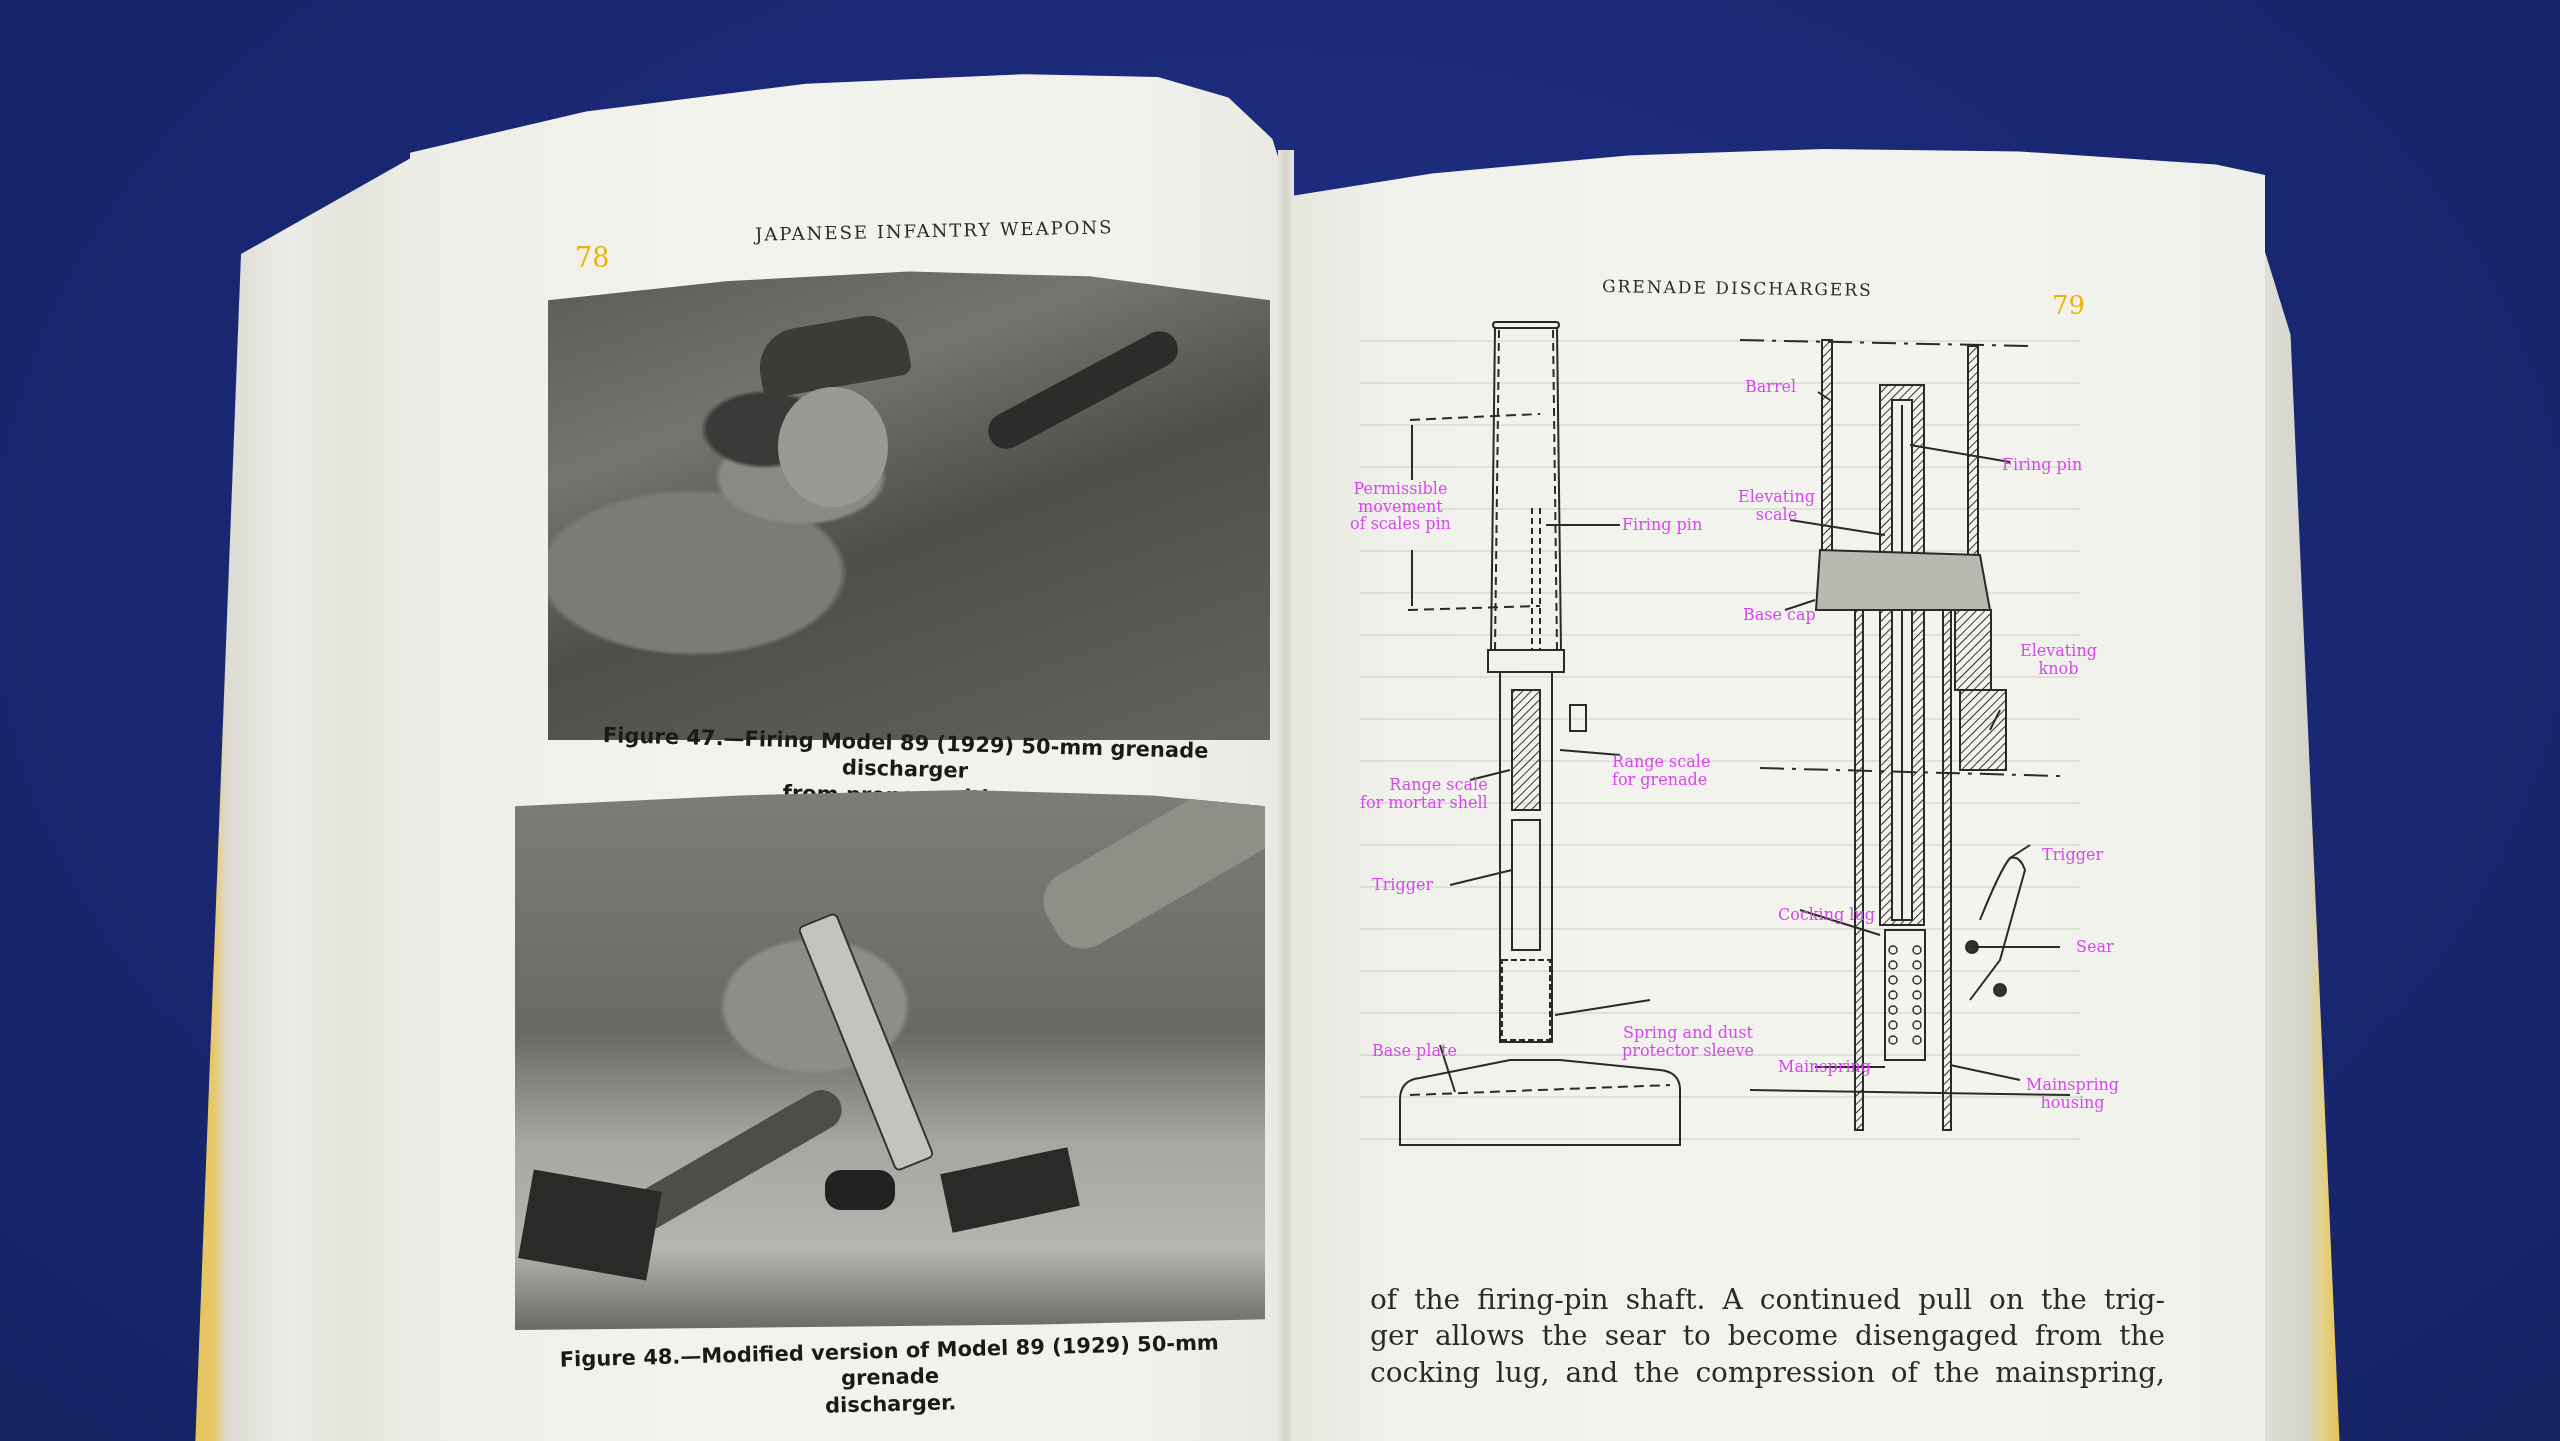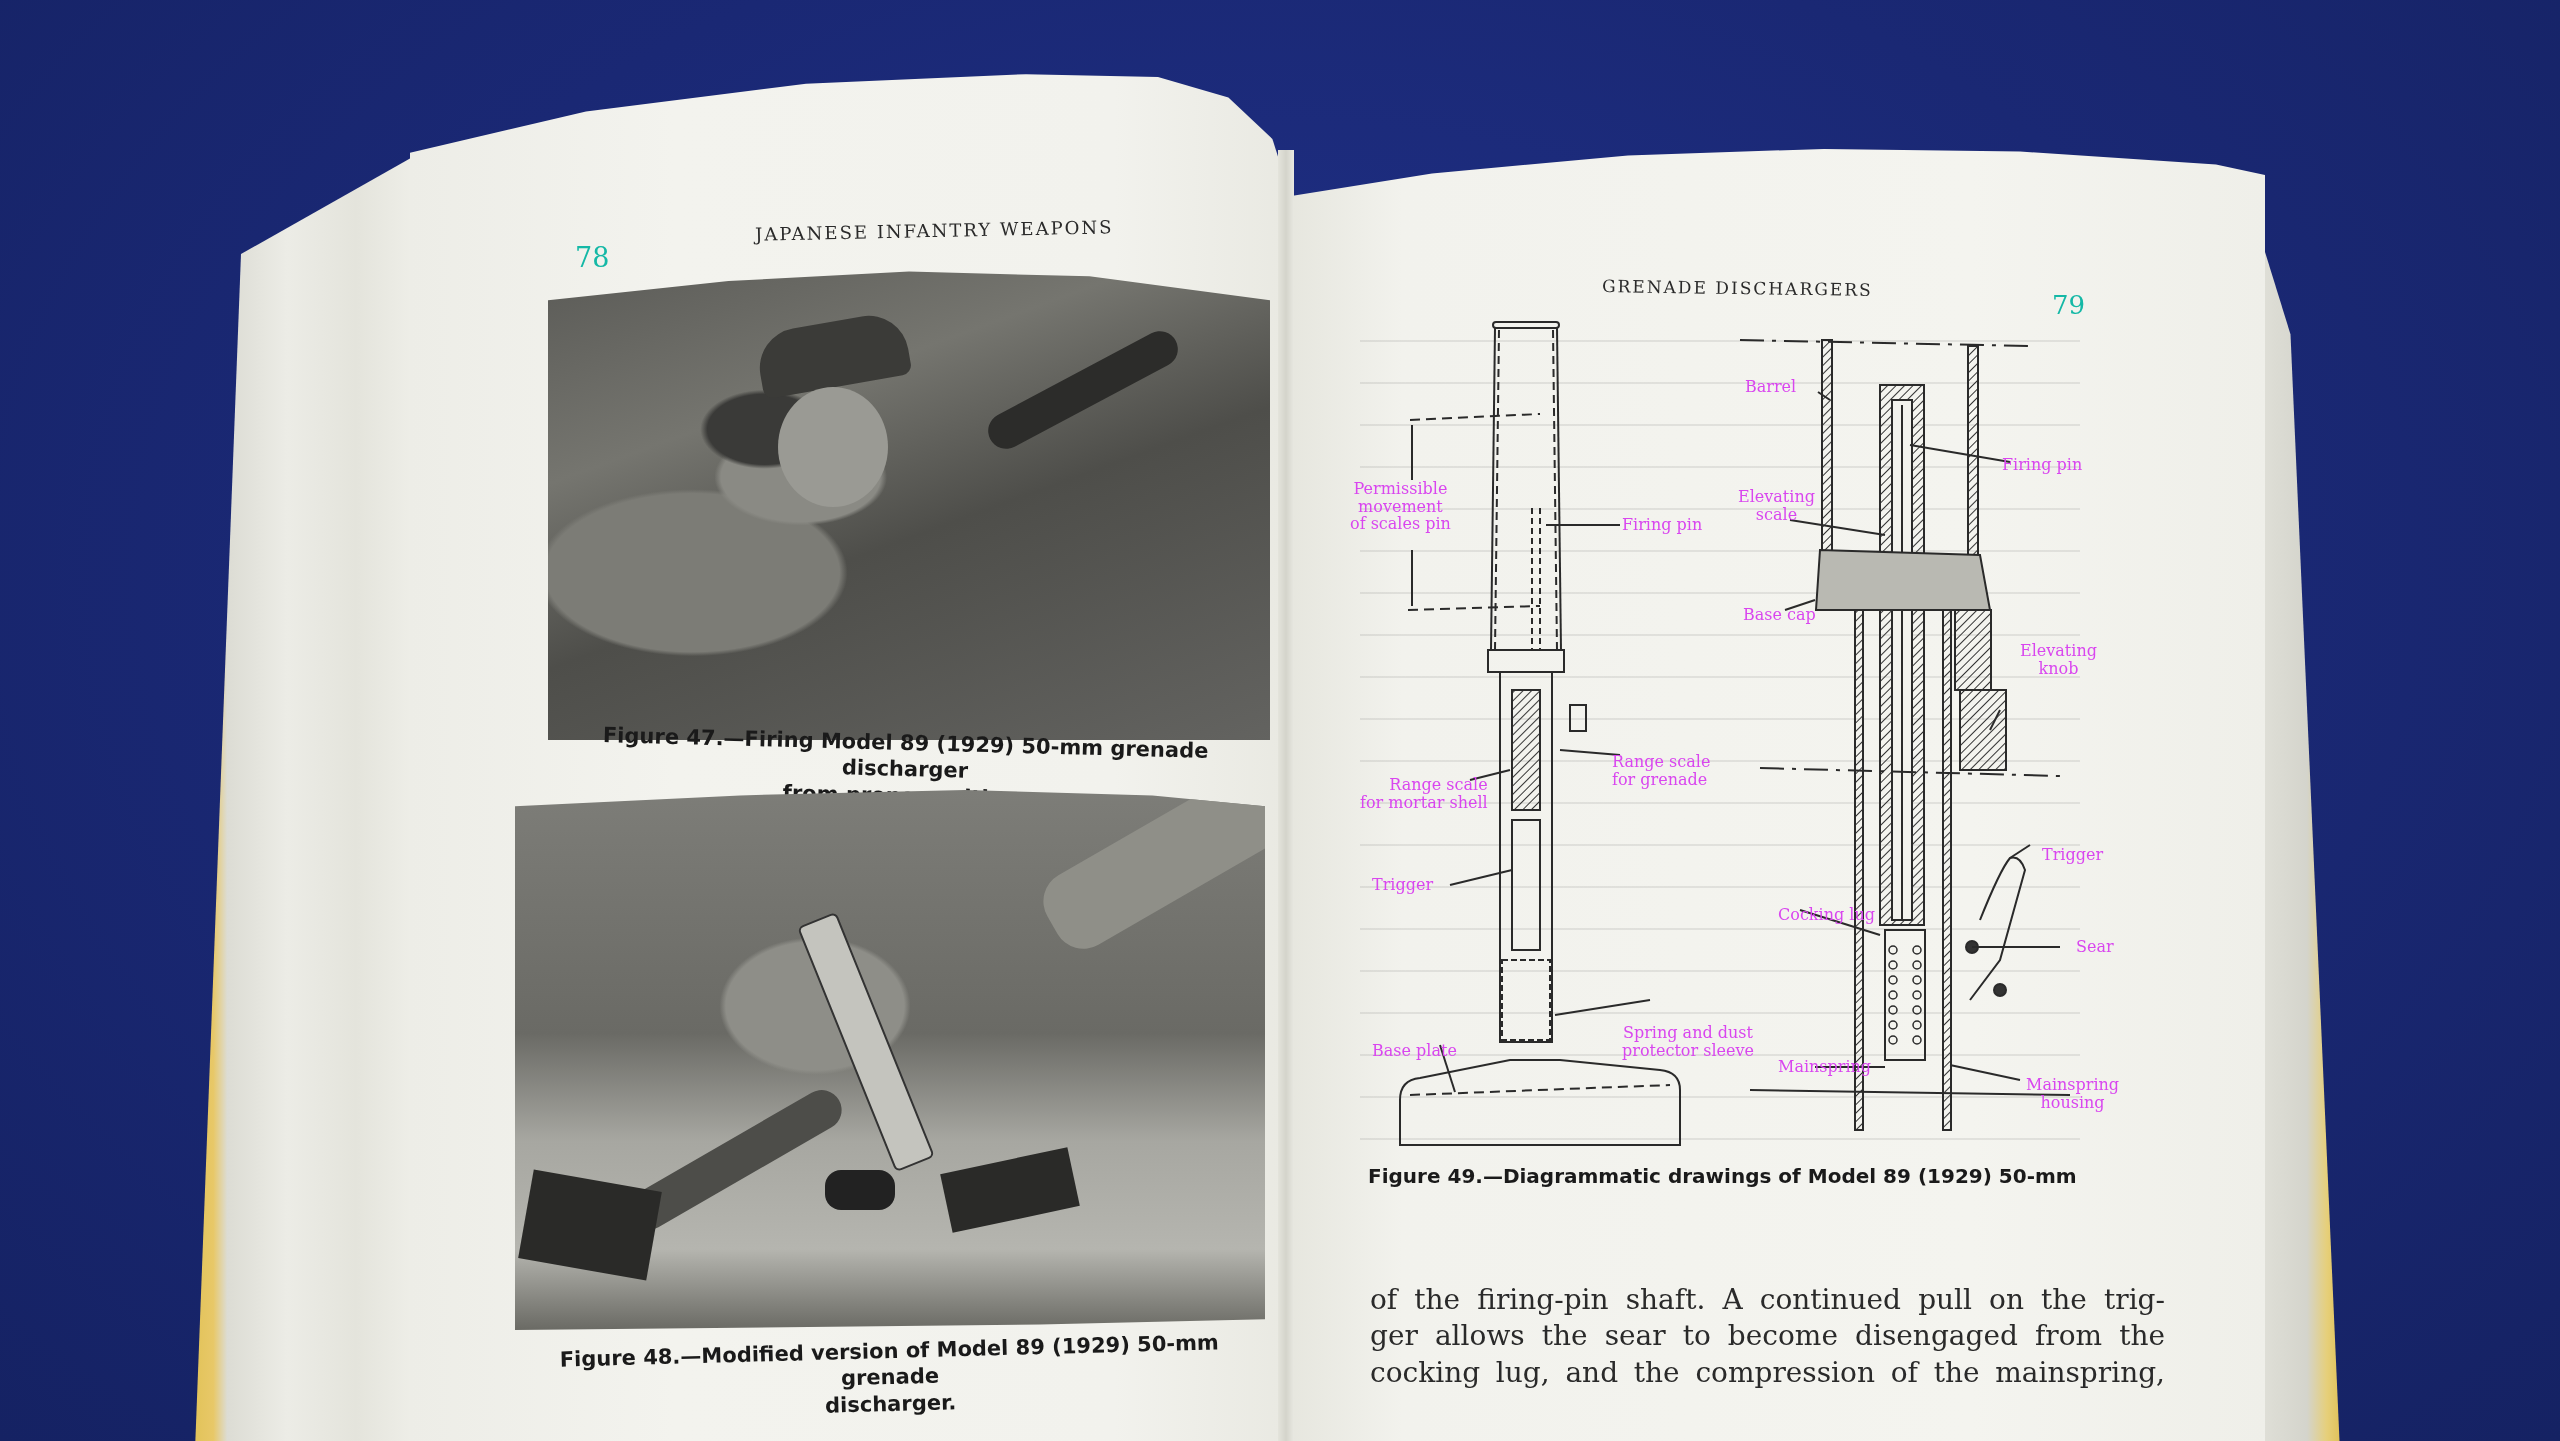--- a/index.html
+++ b/index.html
@@ -32,21 +32,21 @@
   .page-right{
     left:1285px;top:145px;width:980px;height:1300px;
     clip-path:polygon(0% 4%, 15% 2.2%, 35% 0.8%, 55% 0.3%, 75% 0.5%, 95% 1.5%, 100% 2.3%, 100% 100%, 0% 100%);
     background:linear-gradient(90deg,#e6e6de 0%,#f2f2ed 12%,#f4f4ef 70%,#efefe9 100%);
   }
   .gutter{
     position:absolute;left:1278px;top:150px;width:16px;height:1300px;
     background:linear-gradient(90deg,#e4e4dc,#d4d4cb,#e8e8e1);
   }
   
-  .page-num{position:absolute;font-family:"DejaVu Serif",serif;color:#14b8a6;}
+  .page-num{position:absolute;font-family:"DejaVu Serif",serif;color:#eab308;}
   .running-head{position:absolute;font-family:"DejaVu Serif",serif;color:#2a2a2a;letter-spacing:2px;font-size:18px;}
   
   .photo{position:absolute;overflow:hidden;background:#6b6b66;}
   .photo1{
     left:548px;top:262px;width:722px;height:478px;
     clip-path:polygon(0% 8%, 25% 4%, 50% 2%, 75% 3%, 100% 8%, 100% 100%, 0% 100%);
     background:
       radial-gradient(ellipse at 30% 35%, #3a3a38 0 8%, transparent 9%),
       radial-gradient(ellipse at 35% 45%, #8a8a84 0 12%, transparent 13%),
       radial-gradient(ellipse at 20% 65%, #7c7c76 0 18%, transparent 19%),
@@ -250,21 +250,20 @@
     <div class="lbl" style="left:406px;top:596px;margin-left:12px;">Cocking lug</div>
     <div class="lbl" style="left:716px;top:628px;">Sear</div>
     <div class="lbl" style="left:418px;top:748px;">Mainspring</div>
     <div class="lbl" style="left:666px;top:766px;">
       <div>Mainspring</div>
       <div>housing</div>
     </div>
   </div>
 
   <div class="caption cap49">
-    <span>Figure 49.—Diagrammatic drawings of Model 89 (1929) 50-mm</span>
   </div>
 
   <div class="body-text">
     <span>of the firing-pin shaft.  A continued pull on the trig-</span>
     <span>ger allows the sear to become disengaged from the</span>
     <span>cocking lug, and the compression of the mainspring,</span>
   </div>
 </div>
 
 </body></html>

